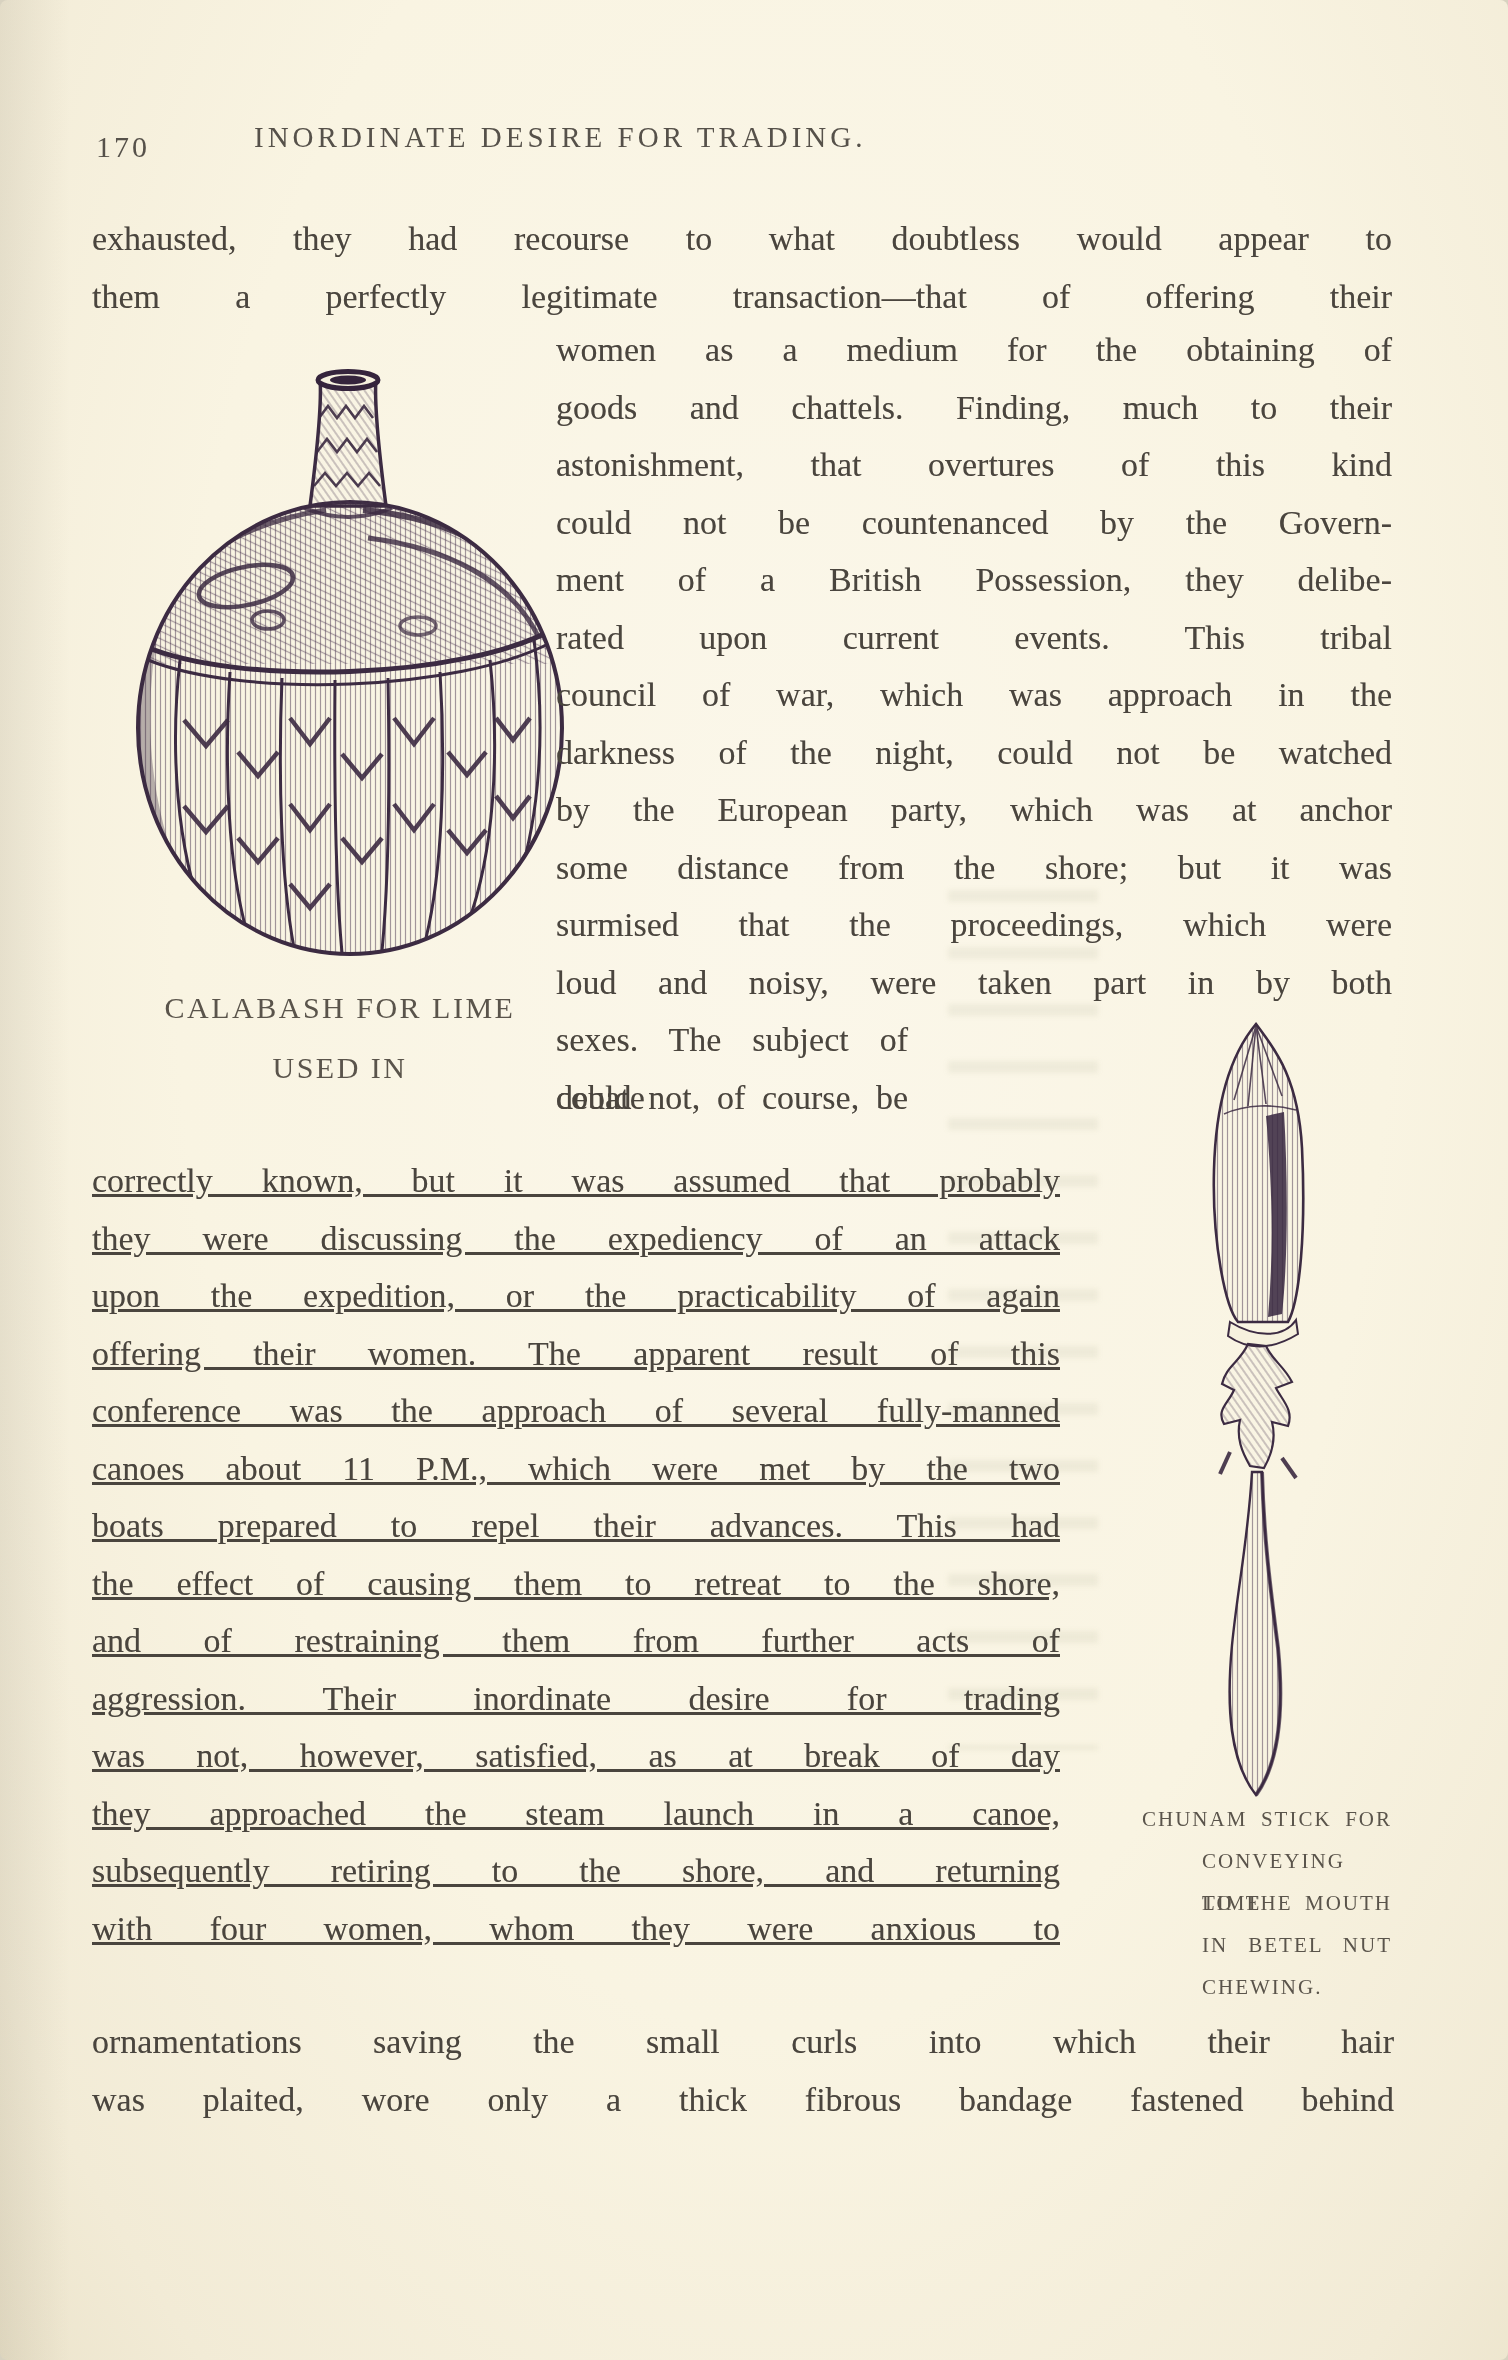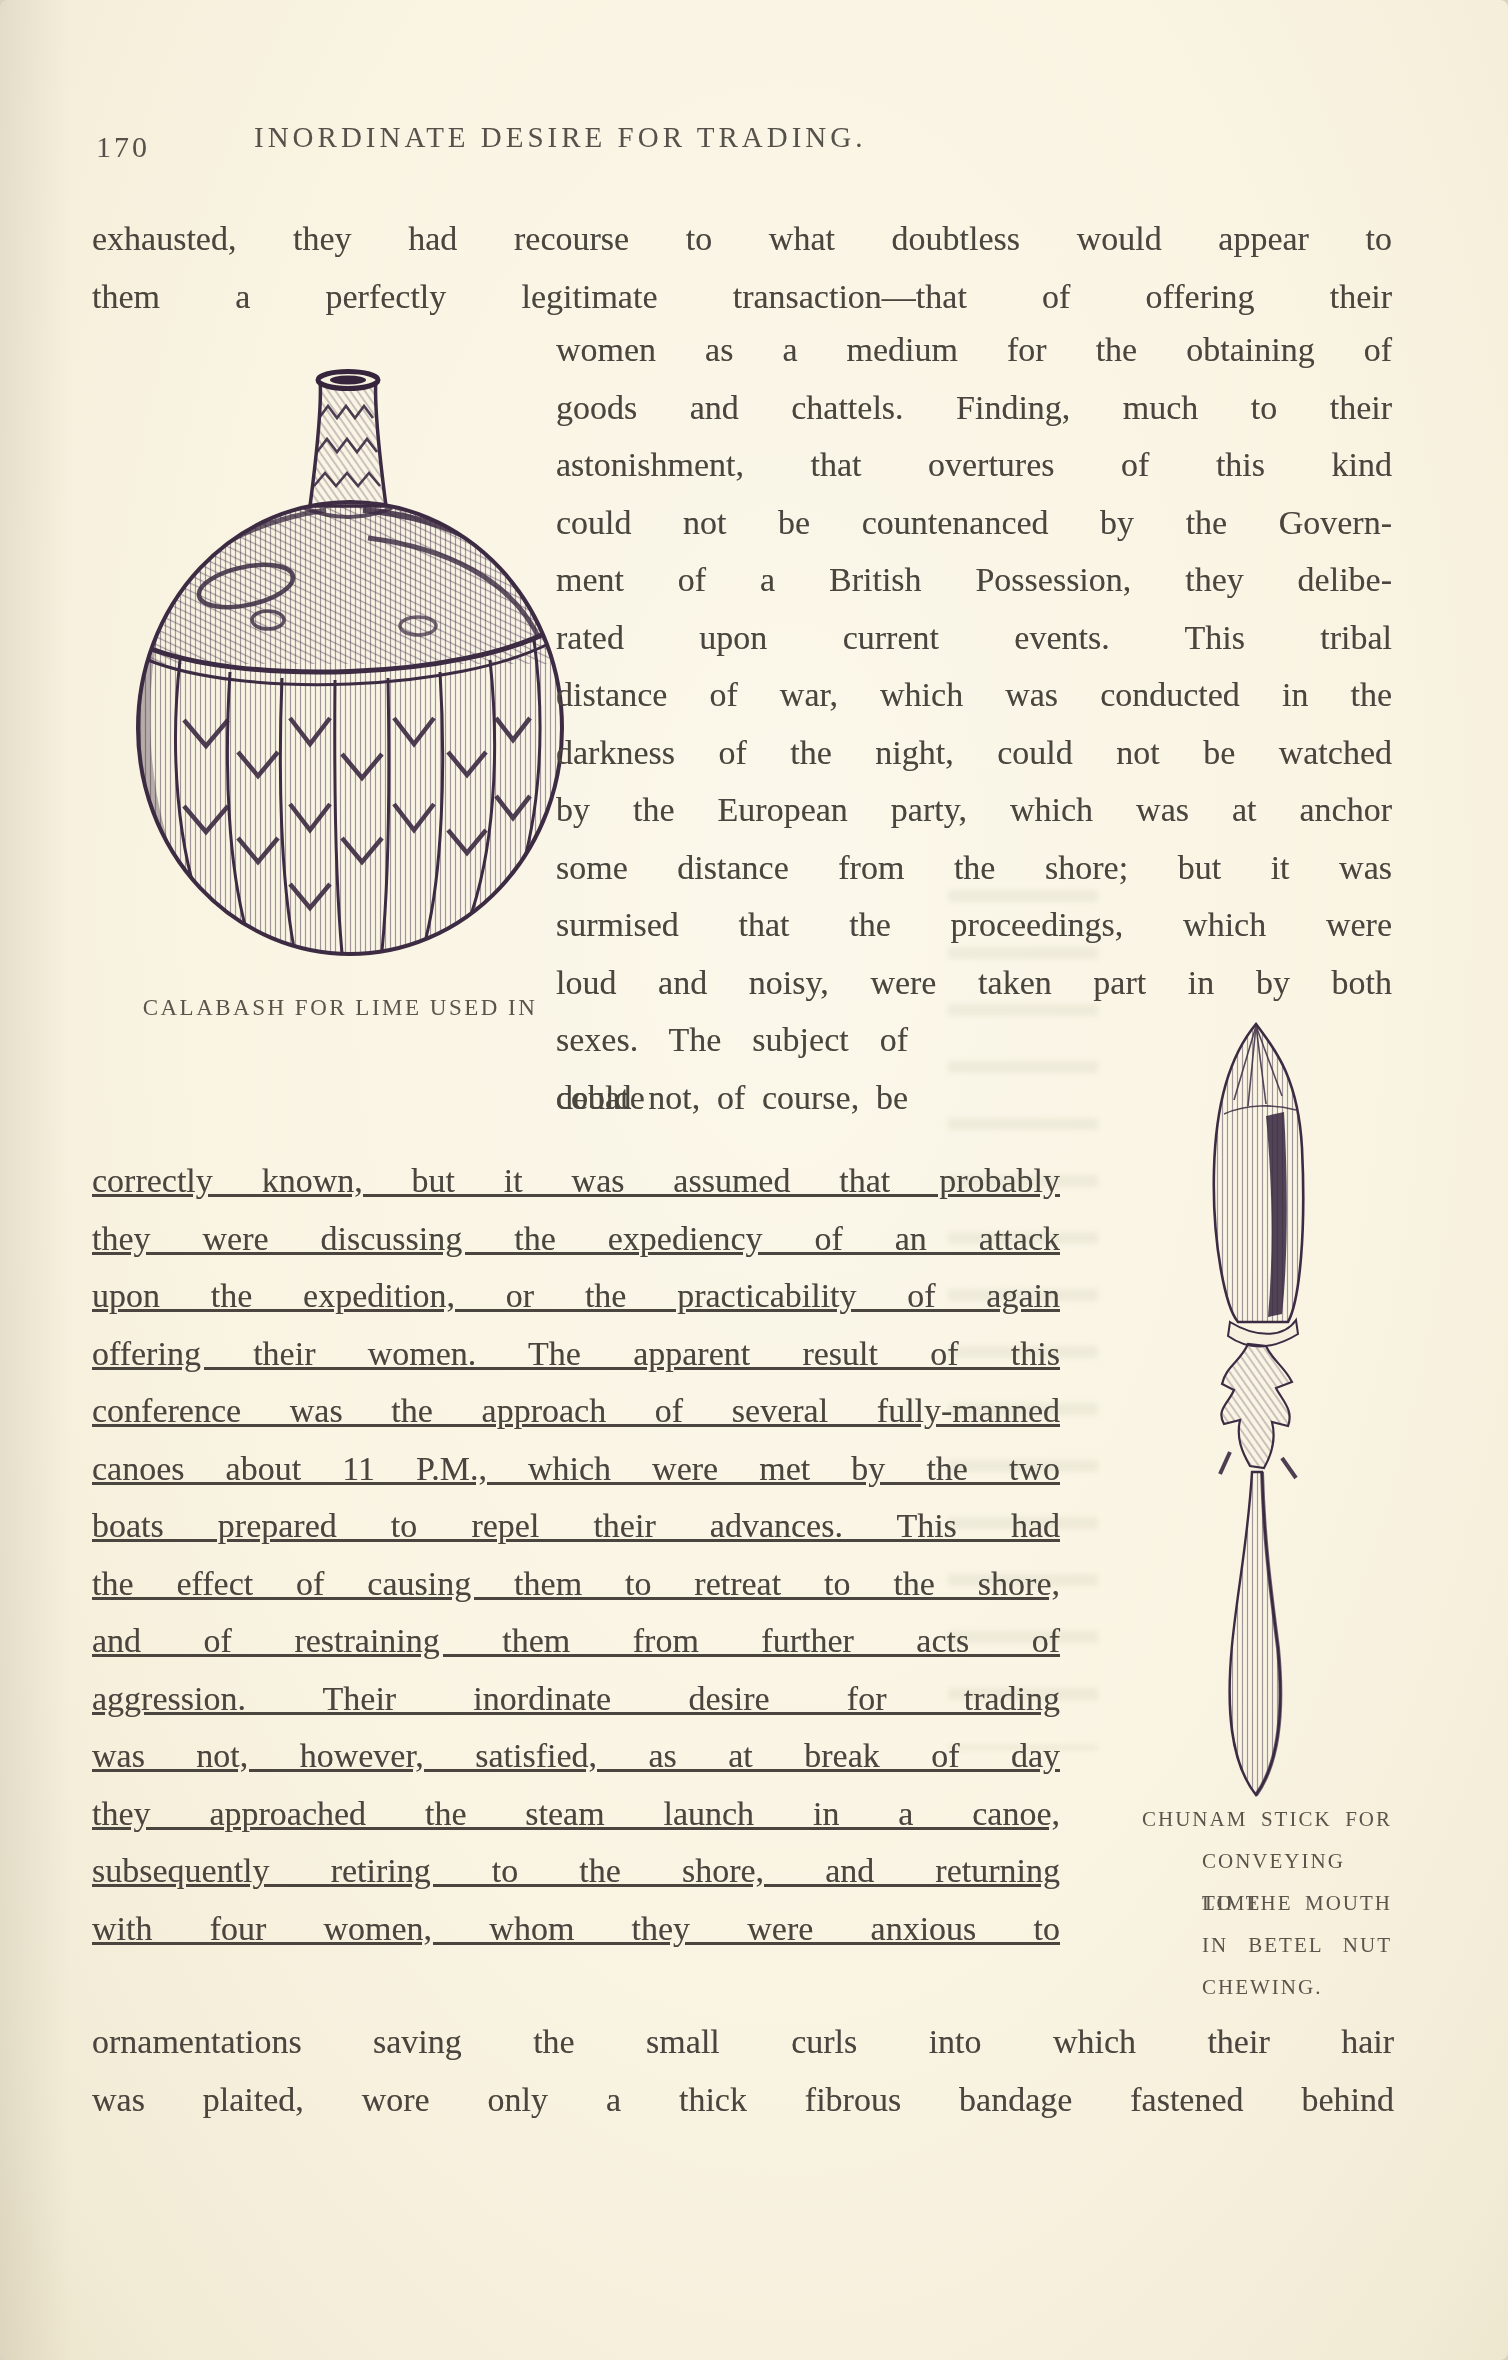--- a/index.html
+++ b/index.html
@@ -39,21 +39,21 @@
     text-shadow:0 0 0.5px rgba(74,69,62,0.35);
   }
   .top-col{left:92px;top:210px;width:1300px;}
   .right-col{left:556px;top:321px;width:836px;}
   .short-col{left:556px;top:1011px;width:352px;}
   .mid-col{left:92px;top:1152px;width:968px;text-decoration:underline;}
   .bottom-col{left:92px;top:2013px;width:1302px;}
   
   .cline{
     height:56px;line-height:56px;
-    font-size:23px;letter-spacing:2.5px;color:#5a544b;
+    font-size:30px;letter-spacing:2.5px;color:#5a544b;
   }
   .cal-caption{left:118px;top:978px;width:444px;}
   .cal-caption .cline{text-align:center;height:60px;line-height:60px;}
   .stick-caption{left:1142px;top:1798px;width:250px;}
   .stick-caption .cline{
     font-size:21px;letter-spacing:2px;height:42px;line-height:42px;
     text-align:justify;text-align-last:justify;
   }
   .stick-caption .cline:not(:first-child){margin-left:60px;}
   .stick-caption .cline:last-child{text-align-last:left;}
@@ -156,21 +156,21 @@
     </svg>
   </div>
 
   <div class="col right-col">
       <div class="tline">women as a medium for the obtaining of</div>
       <div class="tline">goods and chattels.  Finding, much to their</div>
       <div class="tline">astonishment, that overtures of this kind</div>
       <div class="tline">could not be countenanced by the Govern-</div>
       <div class="tline">ment of a British Possession, they delibe-</div>
       <div class="tline">rated upon current events.  This tribal</div>
-      <div class="tline">distance of war, which was conducted in the</div>
+      <div class="tline">council of war, which was approach in the</div>
       <div class="tline">darkness of the night, could not be watched</div>
       <div class="tline">by the European party, which was at anchor</div>
       <div class="tline">some distance from the shore; but it was</div>
       <div class="tline">surmised that the proceedings, which were</div>
       <div class="tline">loud and noisy, were taken part in by both</div>
     </div>
   <div class="col short-col">
       <div class="tline">sexes.  The subject of debate</div>
       <div class="tline">could not, of course, be</div>
     </div>

